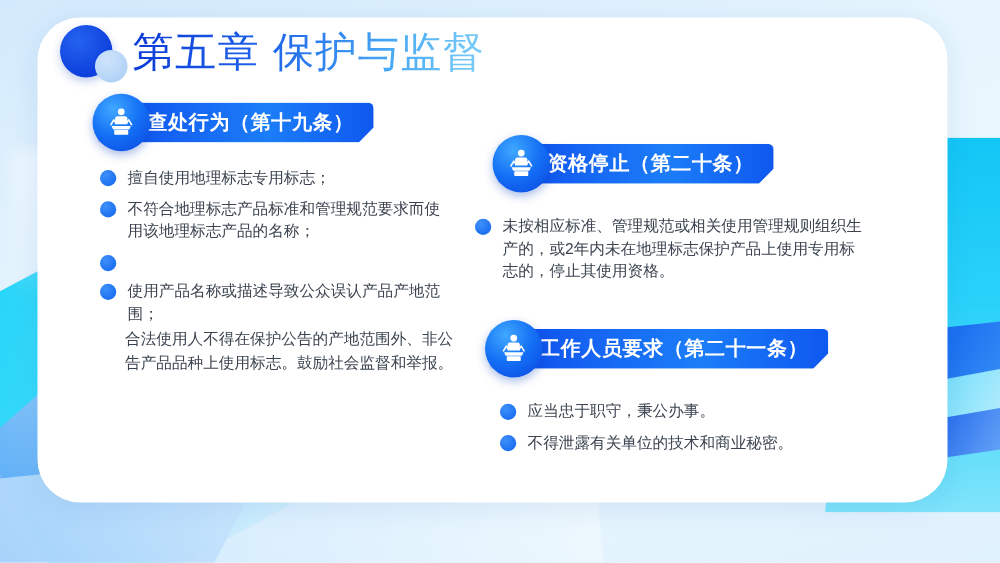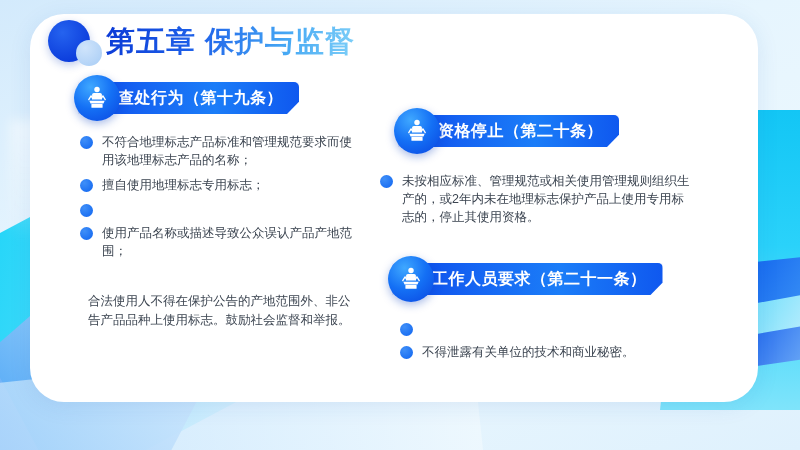--- a/index.html
+++ b/index.html
@@ -89,21 +89,21 @@
     border-radius:50%;
     background:radial-gradient(circle at 35% 30%,#2563ef,#0d3fdd 70%);
     box-shadow:0 3px 8px rgba(20,70,190,.28);
   }
   .dot-small {
     position:absolute; left:28px; top:22px; width:26px; height:26px;
     border-radius:50%;
     background:radial-gradient(circle at 35% 30%,#cfe4fb,#a7ccf5);
   }
   .page-title {
-    font-size:29px; font-weight:700; letter-spacing:1px;
+    font-size:33px; font-weight:400; letter-spacing:1px;
     background:linear-gradient(100deg,#0b3ad6 0%,#1f63ea 38%,#46a8f4 72%,#7fd0f8 100%);
     -webkit-background-clip:text; background-clip:text; color:transparent;
     white-space:nowrap;
   }
 
   
   .section-head { position:absolute; display:flex; align-items:center; }
   .head-bar {
     height:32px;
     background:linear-gradient(90deg,#0a47e8 0%,#1563f2 28%,#1b7df8 62%,#0f58ef 100%);
@@ -139,21 +139,21 @@
     font-size:12.5px; line-height:18px; color:#3b4450;
   }
   .para {
     font-size:12.5px; line-height:19px; color:#3b4450;
     text-indent:0;
   }
 
   
   #sec1-head { left:78px; top:82px; }
   #sec1-body { left:80px; top:133px; width:280px; }
-  #sec1-para { left:88px; top:262px; width:268px;margin-top:30px; }
+  #sec1-para { left:100px; top:262px; width:268px; }
 
   #sec2-head { left:398px; top:115px;font-family:Liberation Serif, serif; }
   #sec2-body { left:380px; top:172px; width:310px; }
 
   #sec3-head { left:392px; top:263px; }
   #sec3-body { left:400px; top:320px; width:310px; }
 </style>
 </head>
 <body>
 
@@ -191,25 +191,25 @@
     </svg>
   </div>
   <div class="head-bar">
     <span class="head-text">查处行为（第十九条）</span>
   </div>
 </div>
 
 <div class="content" id="sec1-body">
   <div class="bullet-row">
     <span class="bullet"></span>
+    <span class="bullet-text">擅自使用地理标志专用标志；</span>
+  </div>
+  <div class="bullet-row">
+    <span class="bullet"></span>
     <span class="bullet-text">不符合地理标志产品标准和管理规范要求而使用该地理标志产品的名称；</span>
-  </div>
-  <div class="bullet-row">
-    <span class="bullet"></span>
-    <span class="bullet-text">擅自使用地理标志专用标志；</span>
   </div>
   <div class="bullet-row">
     <span class="bullet"></span>
   </div>
   <div class="bullet-row">
     <span class="bullet"></span>
     <span class="bullet-text">使用产品名称或描述导致公众误认产品产地范围；</span>
   </div>
 </div>
 
@@ -252,18 +252,19 @@
     </svg>
   </div>
   <div class="head-bar">
     <span class="head-text">工作人员要求（第二十一条）</span>
   </div>
 </div>
 
 <div class="content" id="sec3-body">
   <div class="bullet-row">
     <span class="bullet"></span>
+    <span class="bullet-text">应当忠于职守，秉公办事。</span>
   </div>
   <div class="bullet-row">
     <span class="bullet"></span>
     <span class="bullet-text">不得泄露有关单位的技术和商业秘密。</span>
   </div>
 </div>
 
 </body></html>

